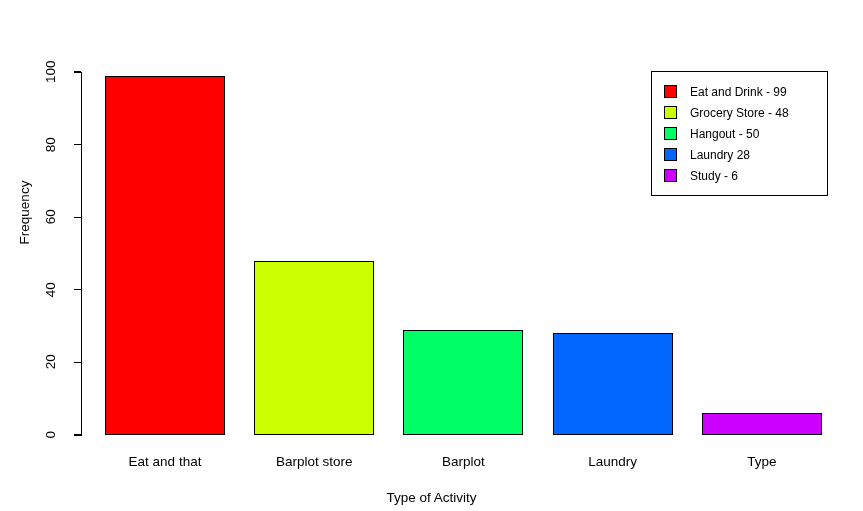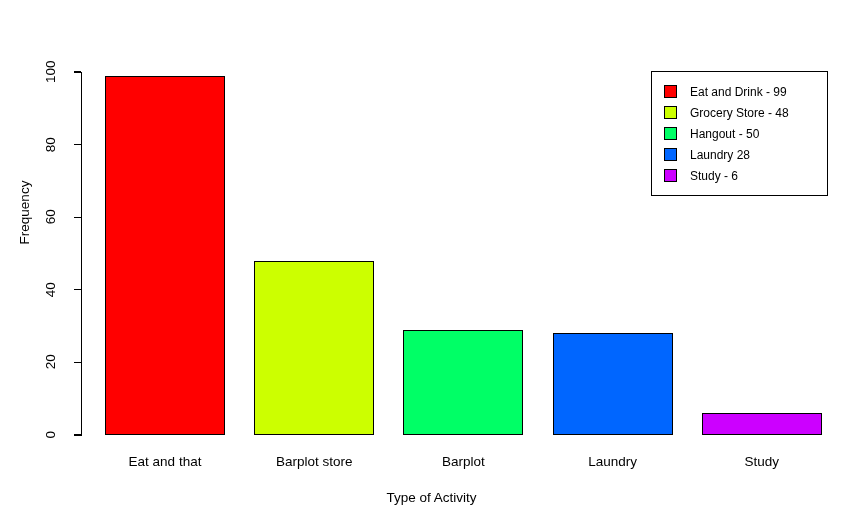--- a/index.html
+++ b/index.html
@@ -167,21 +167,21 @@
       <div class="bar" style="left: 321.4px; width: 120px; height: 105.27px; background: rgb(0, 255, 102);"></div>
       <div class="bar" style="left: 470.6px; width: 120px; height: 101.64px; background: rgb(0, 102, 255);"></div>
       <div class="bar" style="left: 619.8px; width: 120px; height: 21.78px; background: rgb(204, 0, 255);"></div>
     </div>
 
   <div id="x-axis-labels">
       <div class="x-tick-label" style="left: 75px; width: 180px;">Eat and that</div>
       <div class="x-tick-label" style="left: 224.2px; width: 180px;">Barplot store</div>
       <div class="x-tick-label" style="left: 373.4px; width: 180px;">Barplot</div>
       <div class="x-tick-label" style="left: 522.6px; width: 180px;">Laundry</div>
-      <div class="x-tick-label" style="left: 671.8px; width: 180px;">Study</div>
+      <div class="x-tick-label" style="left: 671.8px; width: 180px;">Type</div>
     </div>
   <div id="x-axis-title">Type of Activity</div>
 
   <div id="legend">
       <div class="legend-row">
         <span class="legend-swatch" style="background: rgb(255, 0, 0);"></span>
         <span class="legend-label">Eat and Drink - 99</span>
       </div>
       <div class="legend-row">
         <span class="legend-swatch" style="background: rgb(204, 255, 0);"></span>

